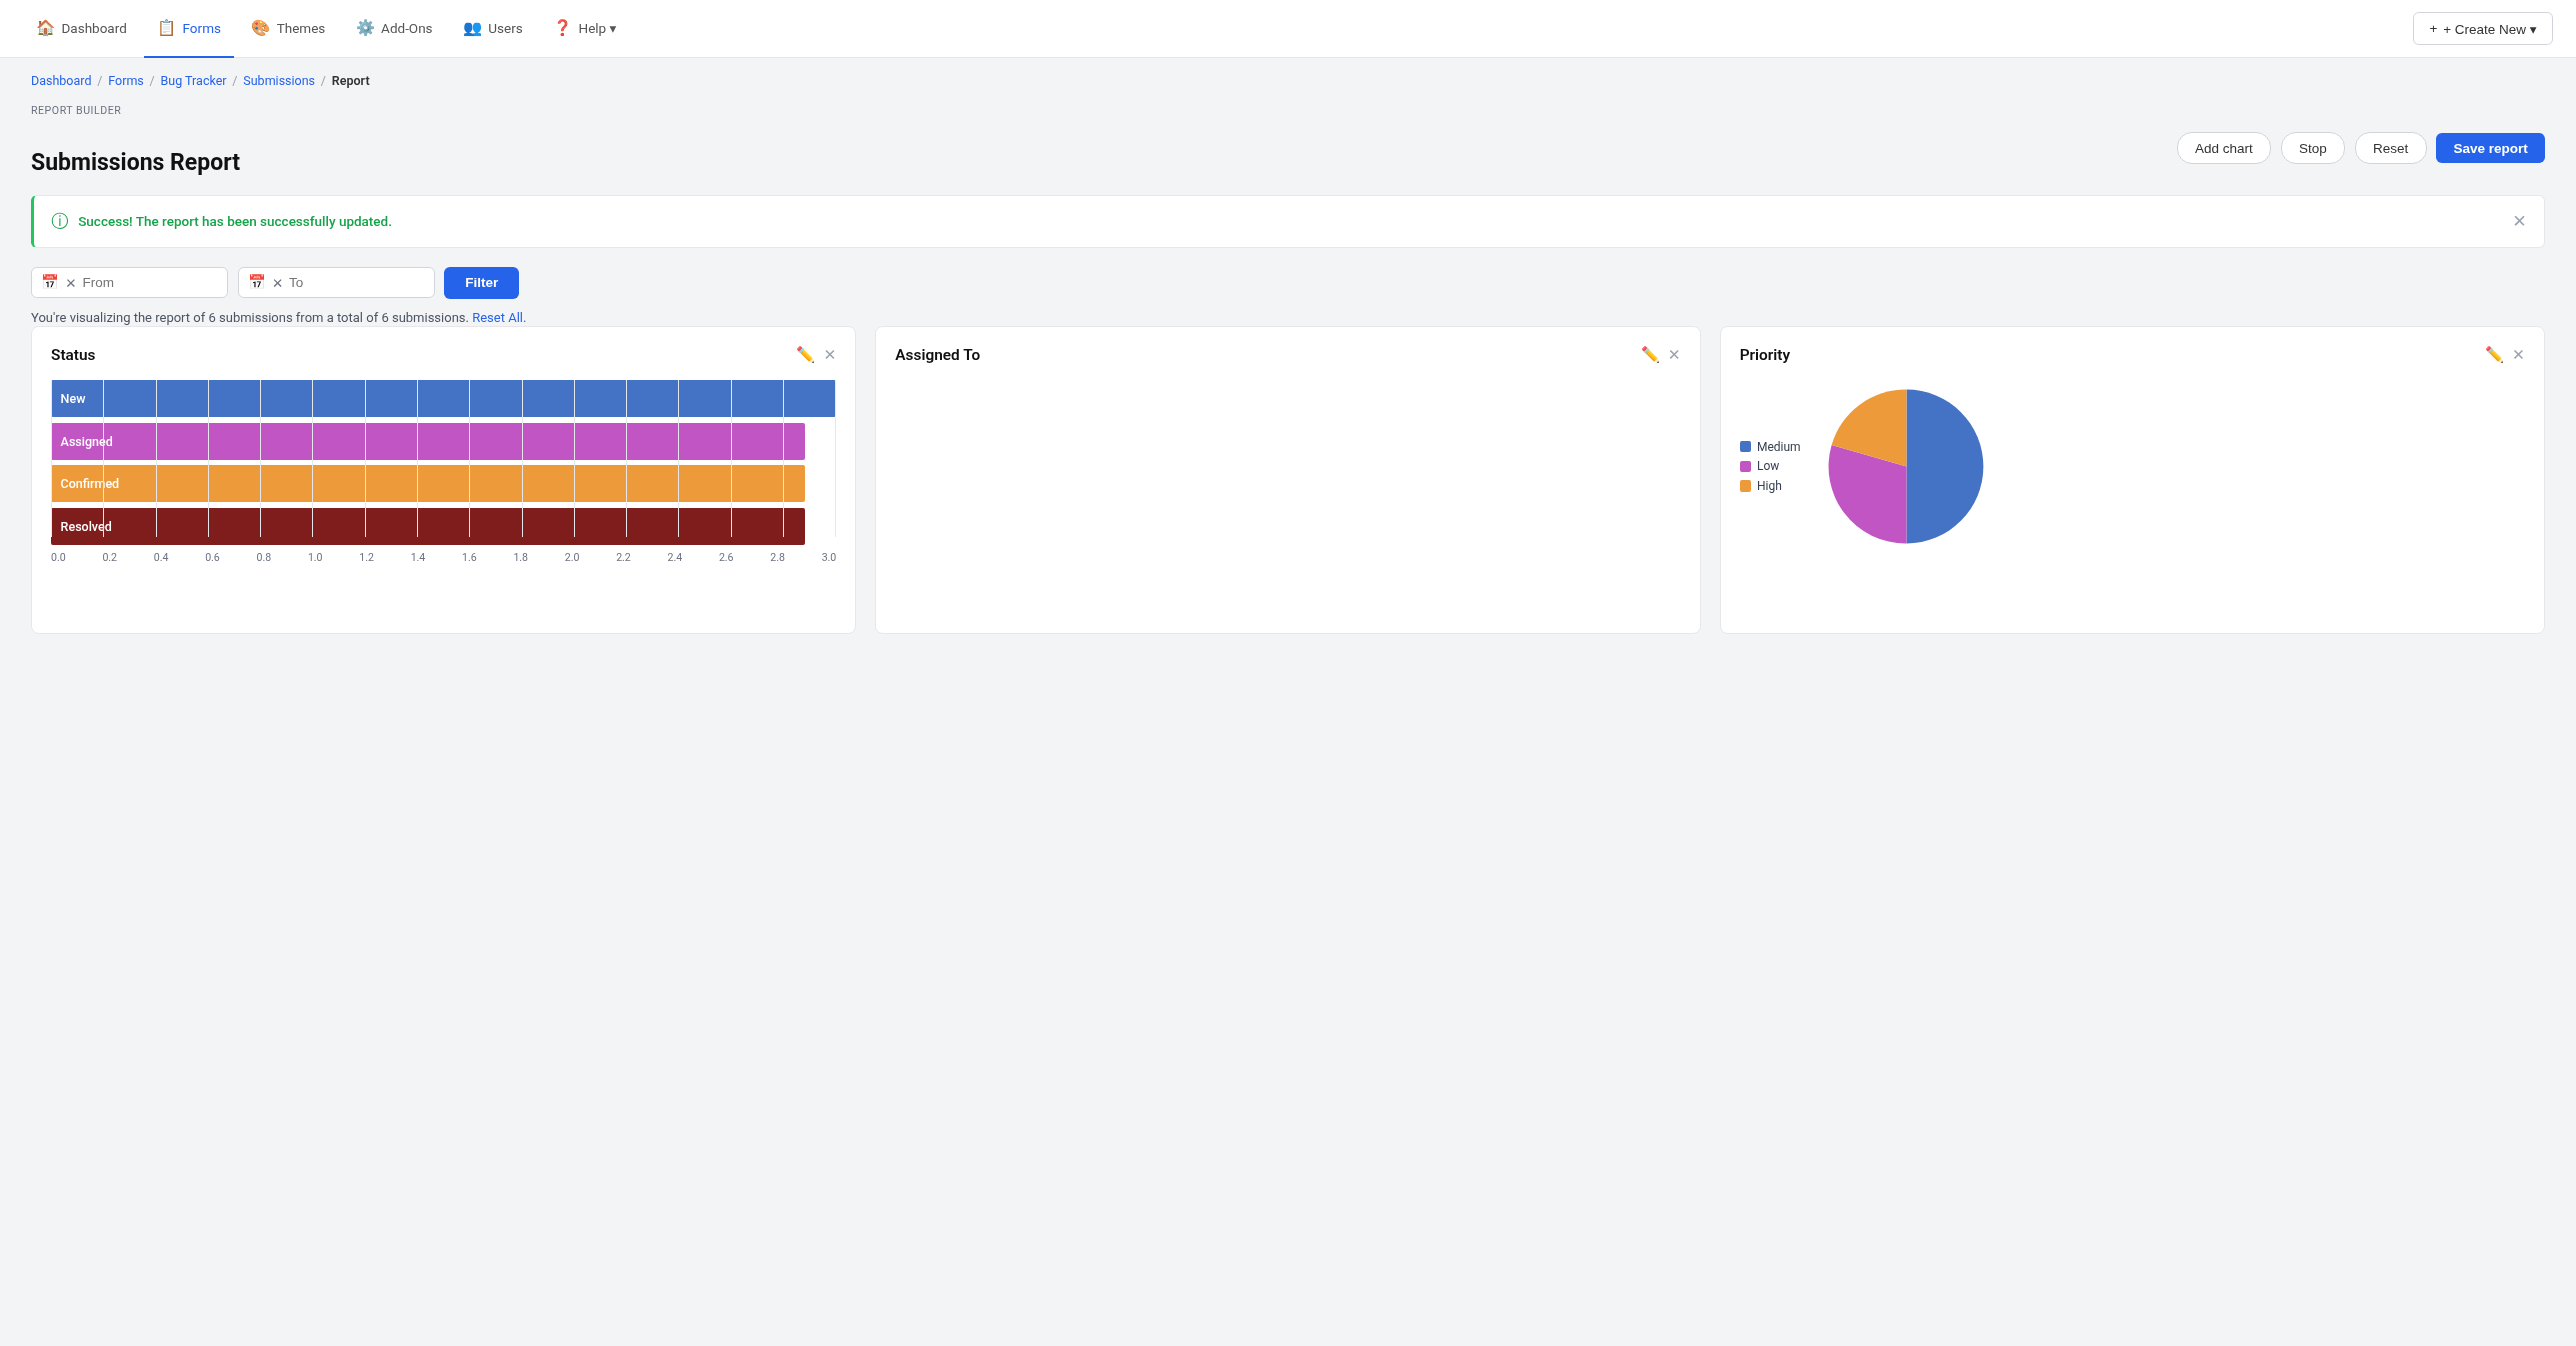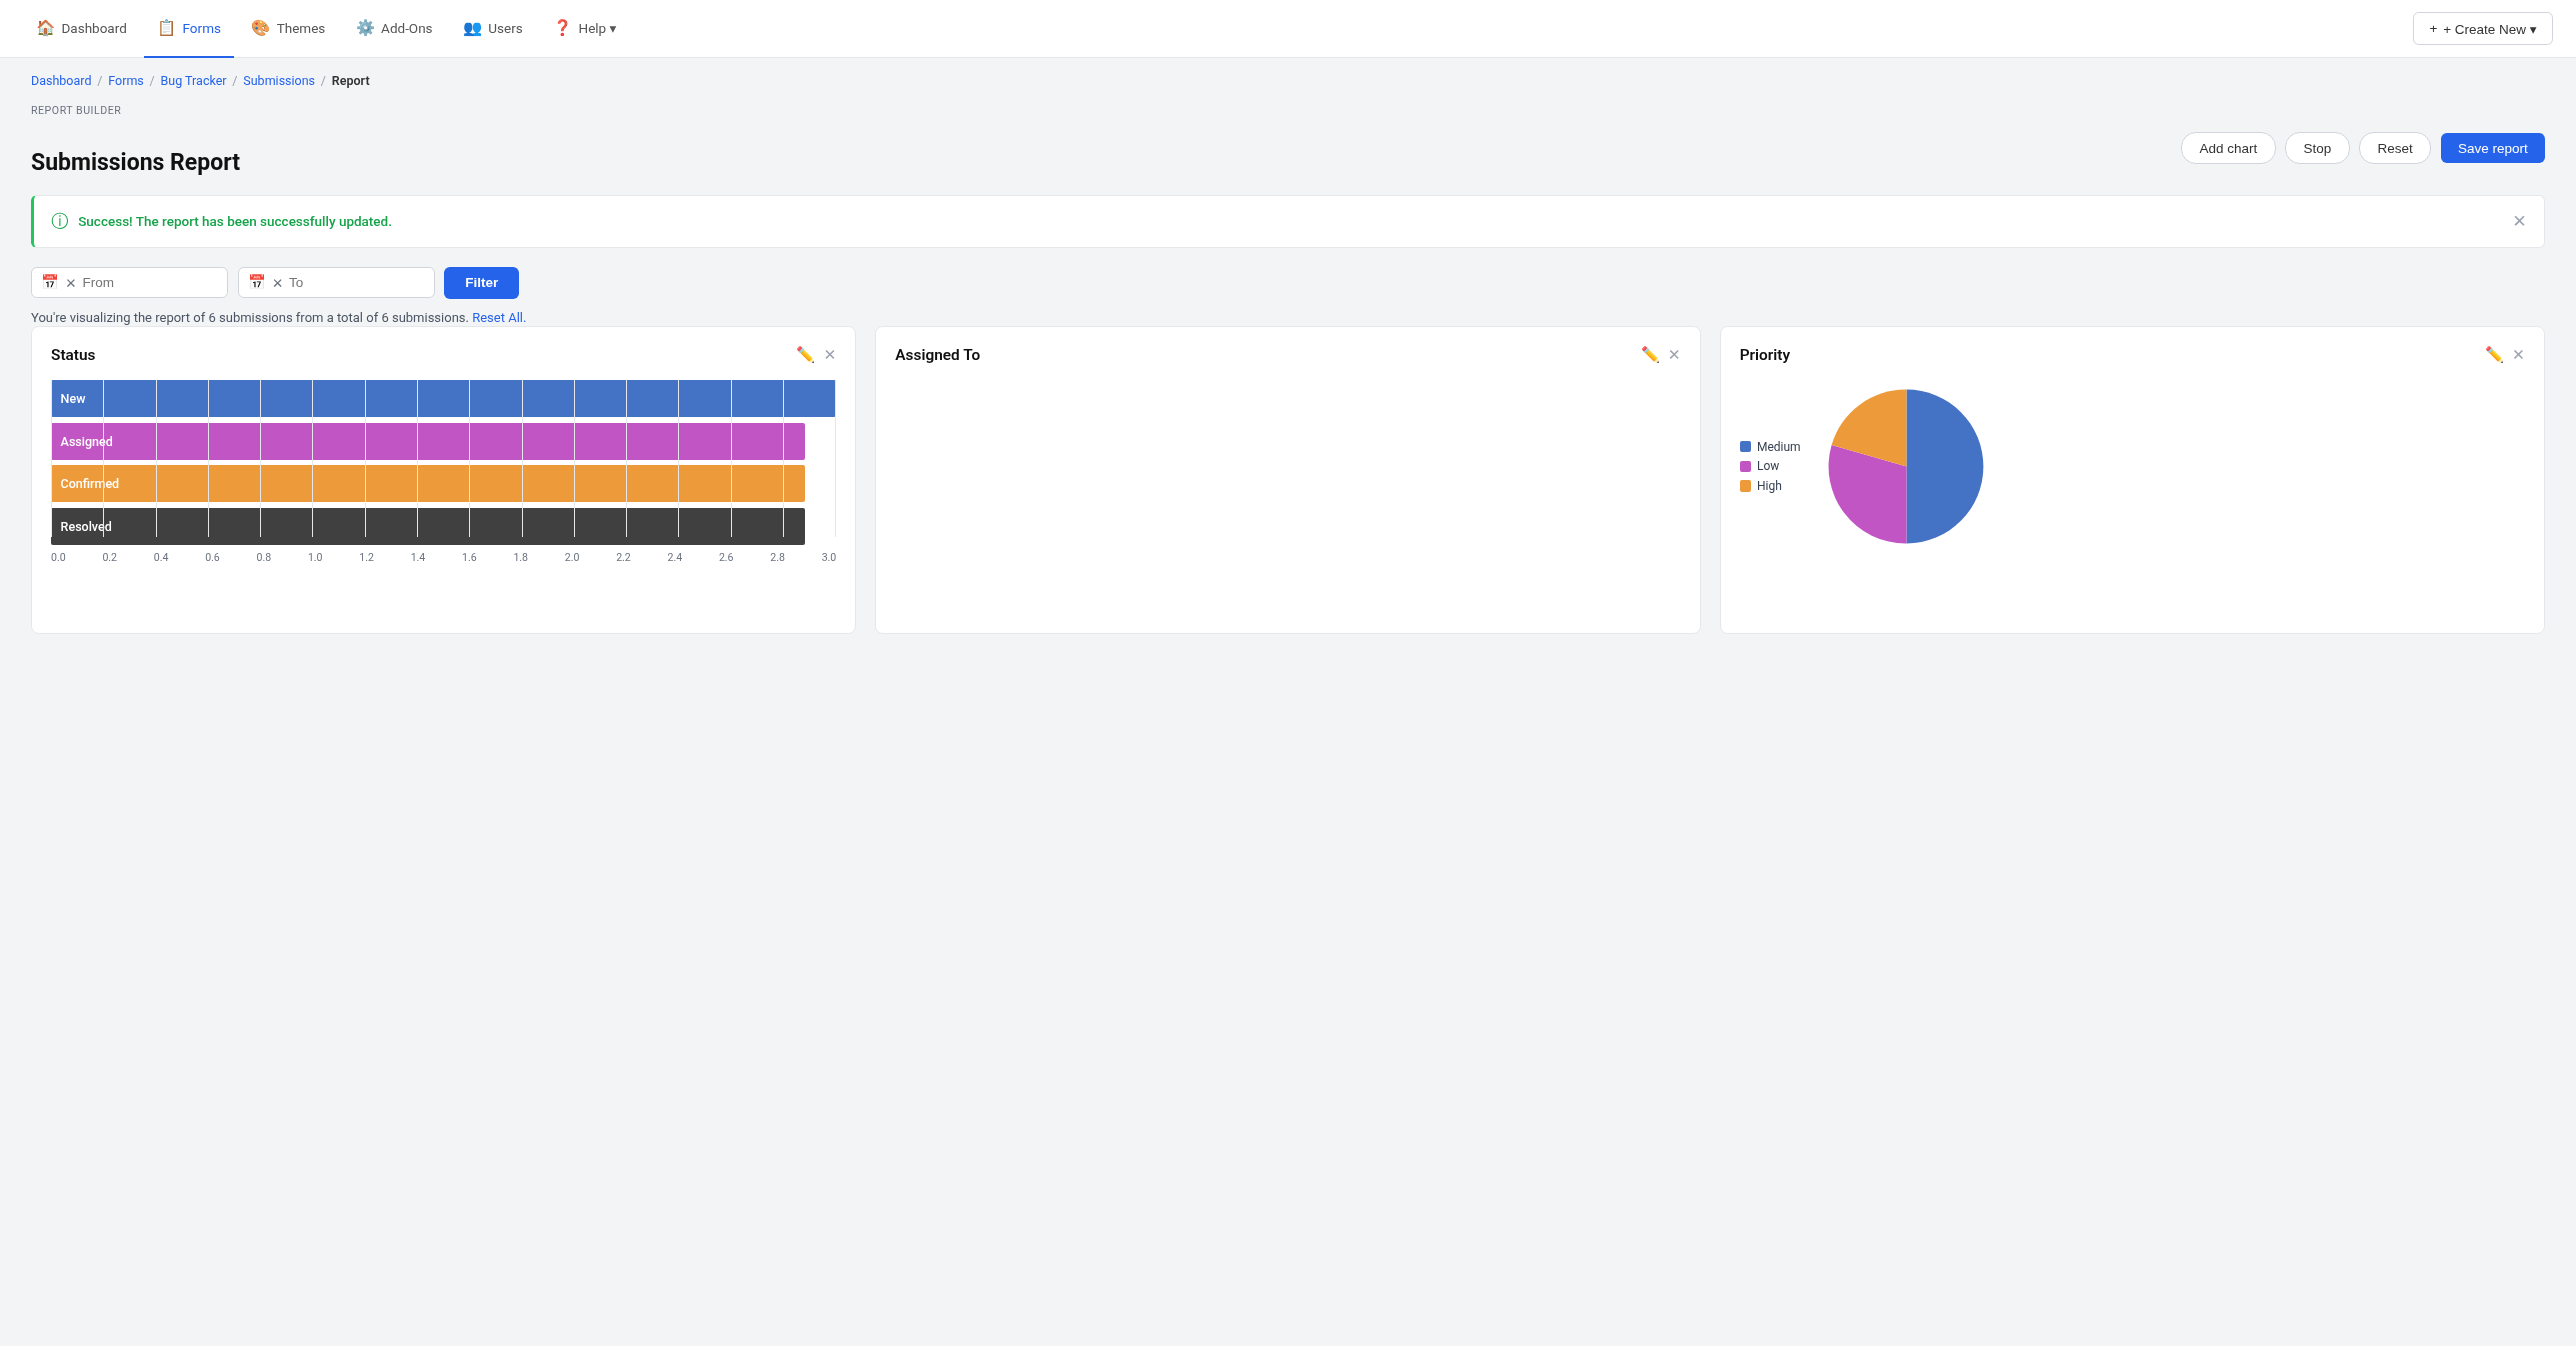--- a/index.html
+++ b/index.html
@@ -21,21 +21,21 @@
 
     
     .main { padding: 7.7px 31px 31px; }
 
     
     .report-label { font-size: 10.6px; color: #6b7280; text-transform: uppercase; letter-spacing: 0.05em; margin-bottom: 3.8px; }
     .report-header { display: flex; align-items: center; justify-content: space-between; margin-bottom: 19px; }
     .report-title { font-size: 23px; font-weight: 700; color: #111; margin-top: 28px; }
     .report-actions { display: flex; align-items: center; gap: 9.6px; }
     .btn-outline { border: 1.4px solid #d1d5db; background: #fff; border-radius: 15px; padding: 7.7px 17.3px; font-size: 13.5px; cursor: pointer; color: #333; }
-    .btn-primary { background: #2563eb; color: #fff; border: none; border-radius: 5.8px; padding: 7.7px 17.3px; font-size: 13.5px; cursor: pointer; font-weight: 400; }
+    .btn-primary { background: #2563eb; color: #fff; border: none; border-radius: 5.8px; padding: 7.7px 17.3px; font-size: 13.5px; cursor: pointer; font-weight: 700; }
 
     
     .success-banner { background: #fff; border: 1px solid #e5e7eb; border-left: 3.8px solid #22c55e; border-radius: 5.8px; padding: 13.5px 17.3px; display: flex; align-items: center; justify-content: space-between; margin-bottom: 19px; }
     .success-text { display: flex; align-items: center; gap: 9.6px; color: #16a34a; font-weight: 500; font-size: 13.5px; }
     .success-icon { font-size: 17.3px; color: #16a34a; }
     .close-btn { background: none; border: none; cursor: pointer; color: #9ca3af; font-size: 17.3px; }
 
     
     .filter-row { display: flex; align-items: center; gap: 9.6px; margin-bottom: 11.5px; }
     .date-input-wrap { display: flex; align-items: center; border: 1.4px solid #d1d5db; border-radius: 5.8px; background: #fff; padding: 5.8px 9.6px; gap: 5.8px; }
@@ -56,21 +56,21 @@
     .chart-actions { display: flex; gap: 7.7px; }
     .chart-action-btn { background: none; border: none; cursor: pointer; color: #93c5fd; font-size: 15.4px; }
 
     
     .bar-chart { width: 100%; }
     .bar-row { display: flex; align-items: center; margin-bottom: 5.8px; height: 37px; }
     .bar-fill { height: 100%; display: flex; align-items: center; padding-left: 9.6px; font-size: 12.5px; color: #fff; font-weight: 500; border-radius: 1.9px; min-width: 58px; }
     .bar-fill.new { background: #4472c4; width: 100%; }
     .bar-fill.assigned { background: #c255c4; width: 96%; }
     .bar-fill.confirmed { background: #ed9b3a; width: 96%; }
-    .bar-fill.resolved { background: #404040; width: 96%; }
+    .bar-fill.resolved { background: #7f1d1d; width: 96%; }
     .x-axis { display: flex; justify-content: space-between; padding: 0 0; margin-top: 5.8px; font-size: 10.6px; color: #6b7280; }
 
     
     .pie-chart-wrap { display: flex; align-items: center; gap: 19px; }
     .pie-legend { display: flex; flex-direction: column; gap: 5.8px; }
     .legend-item { display: flex; align-items: center; gap: 5.8px; font-size: 12px; color: #374151; }
     .legend-dot { width: 11.5px; height: 11.5px; border-radius: 1.9px; flex-shrink: 0; }
 
     
     .pie-svg { flex-shrink: 0; }

